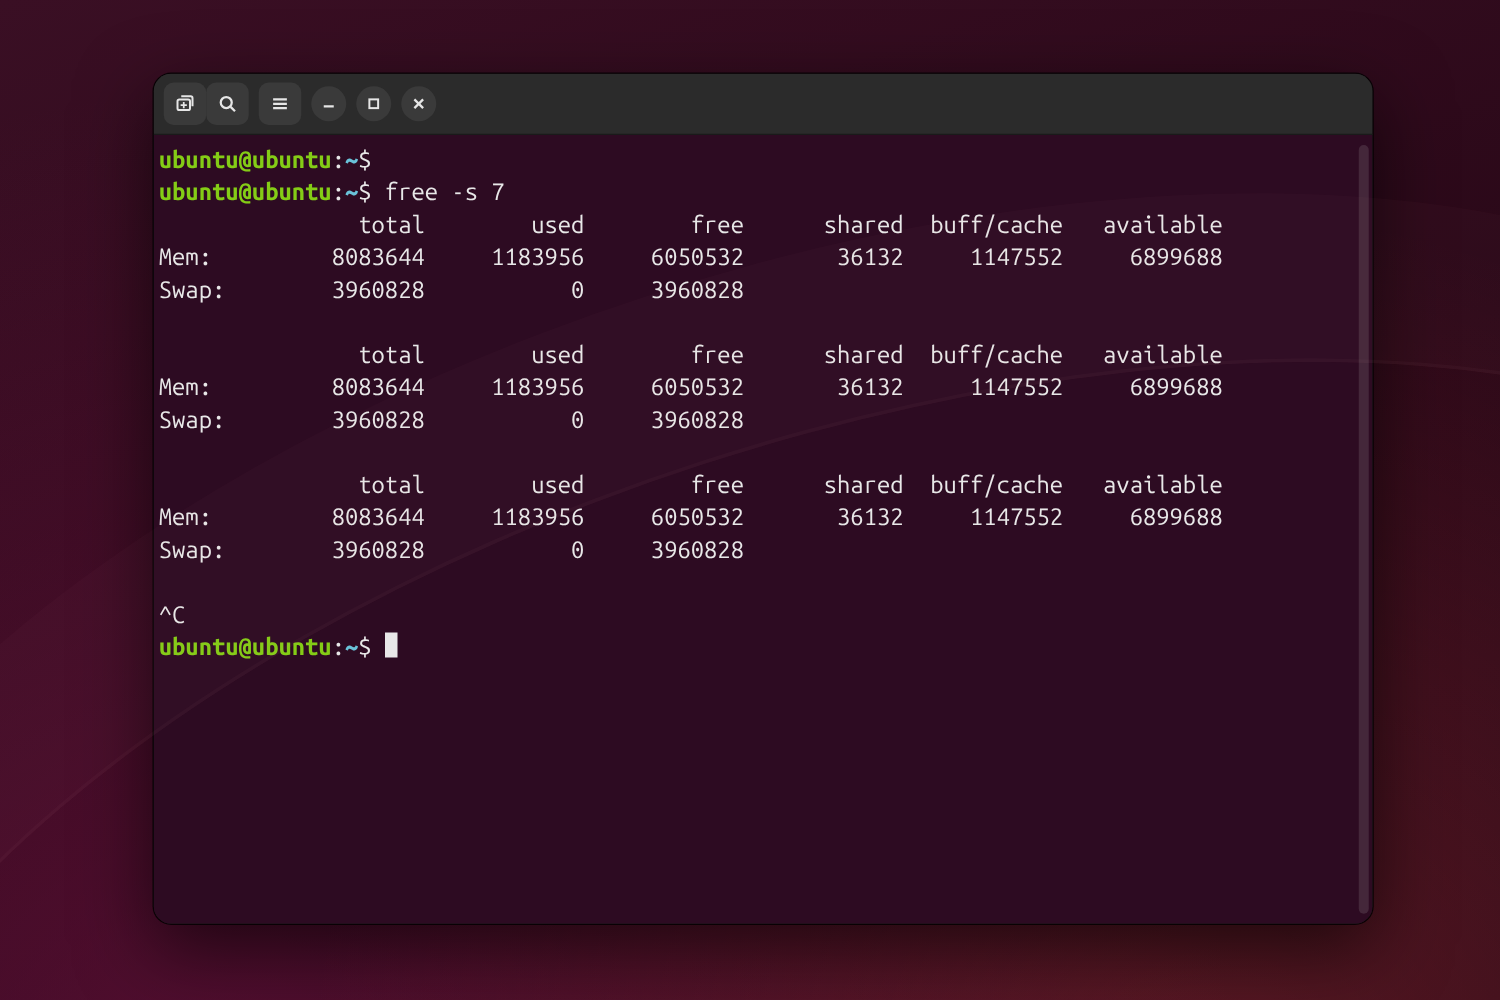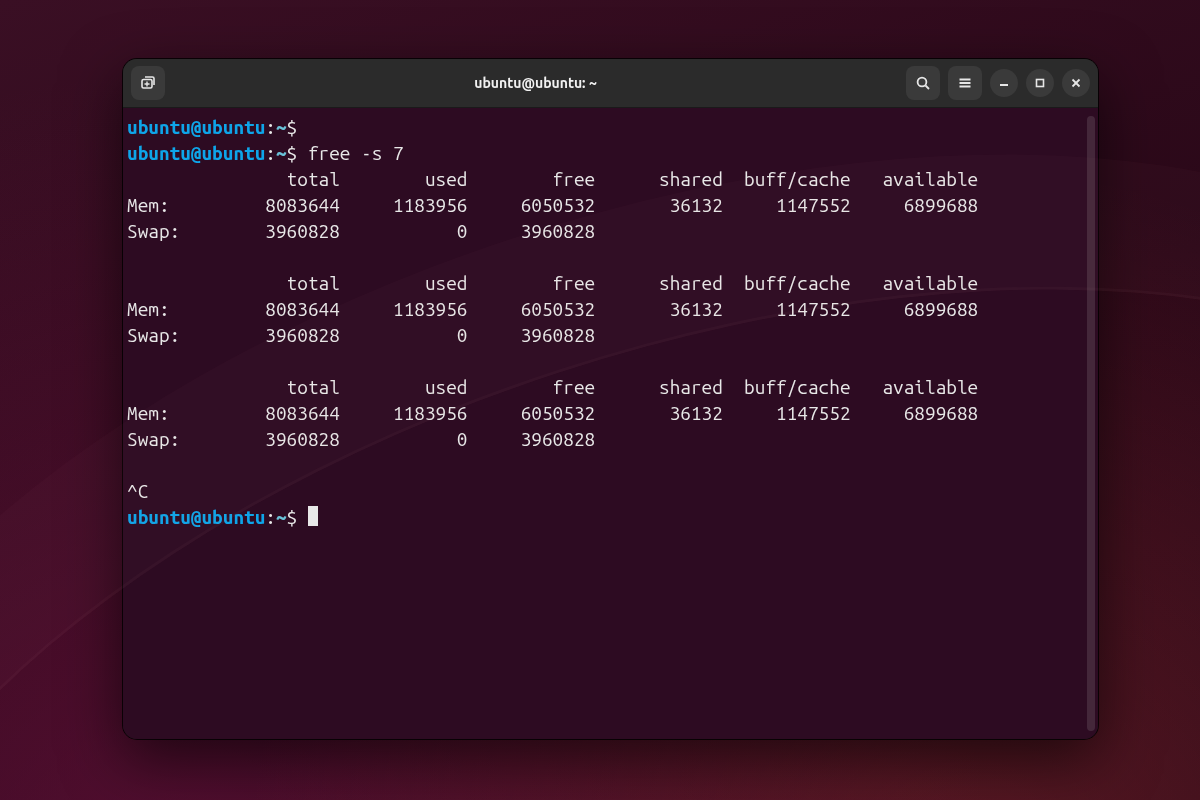--- a/index.html
+++ b/index.html
@@ -119,21 +119,21 @@
 
   pre.term {
     margin: 0;
     white-space: pre;
     font-family: inherit;
     font-size: inherit;
     line-height: inherit;
     color: #e8e8e8;
   }
 
-  .p-user { color: #0ea5e9; font-weight: 600; }
+  .p-user { color: #84cc16; font-weight: 600; }
   .p-colon { color: #e8e8e8; }
   .p-cwd  { color: #6ac3d9; font-weight: 600; }
   .p-dollar{ color: #e8e8e8; }
 
   .cursor {
     display: inline-block;
     width: 10px;
     height: 20px;
     background: #e8e8e8;
     vertical-align: -2px;
@@ -154,21 +154,20 @@
           <span>
             <svg width="18" height="18" viewBox="0 0 18 18" fill="none" stroke="#e6e6e6" stroke-width="1.6">
               <rect x="3" y="5.5" width="10" height="8.5" rx="1.5"></rect>
               <path d="M15 11 V4.5 a1.5 1.5 0 0 0 -1.5 -1.5 H6"></path>
               <path d="M8 7.5 v5 M5.5 10 h5" stroke-width="1.4"></path>
             </svg>
           </span>
         </div>
       </div>
 
-      <div class="title">ubuntu@ubuntu: ~</div>
 
       <div class="right-group">
         <div class="tb-btn solid">
           <span>
             <svg width="16" height="16" viewBox="0 0 16 16" fill="none" stroke="#e6e6e6" stroke-width="1.8">
               <circle cx="7" cy="7" r="4.4"></circle>
               <path d="M10.5 10.5 L14 14"></path>
             </svg>
           </span>
         </div>

